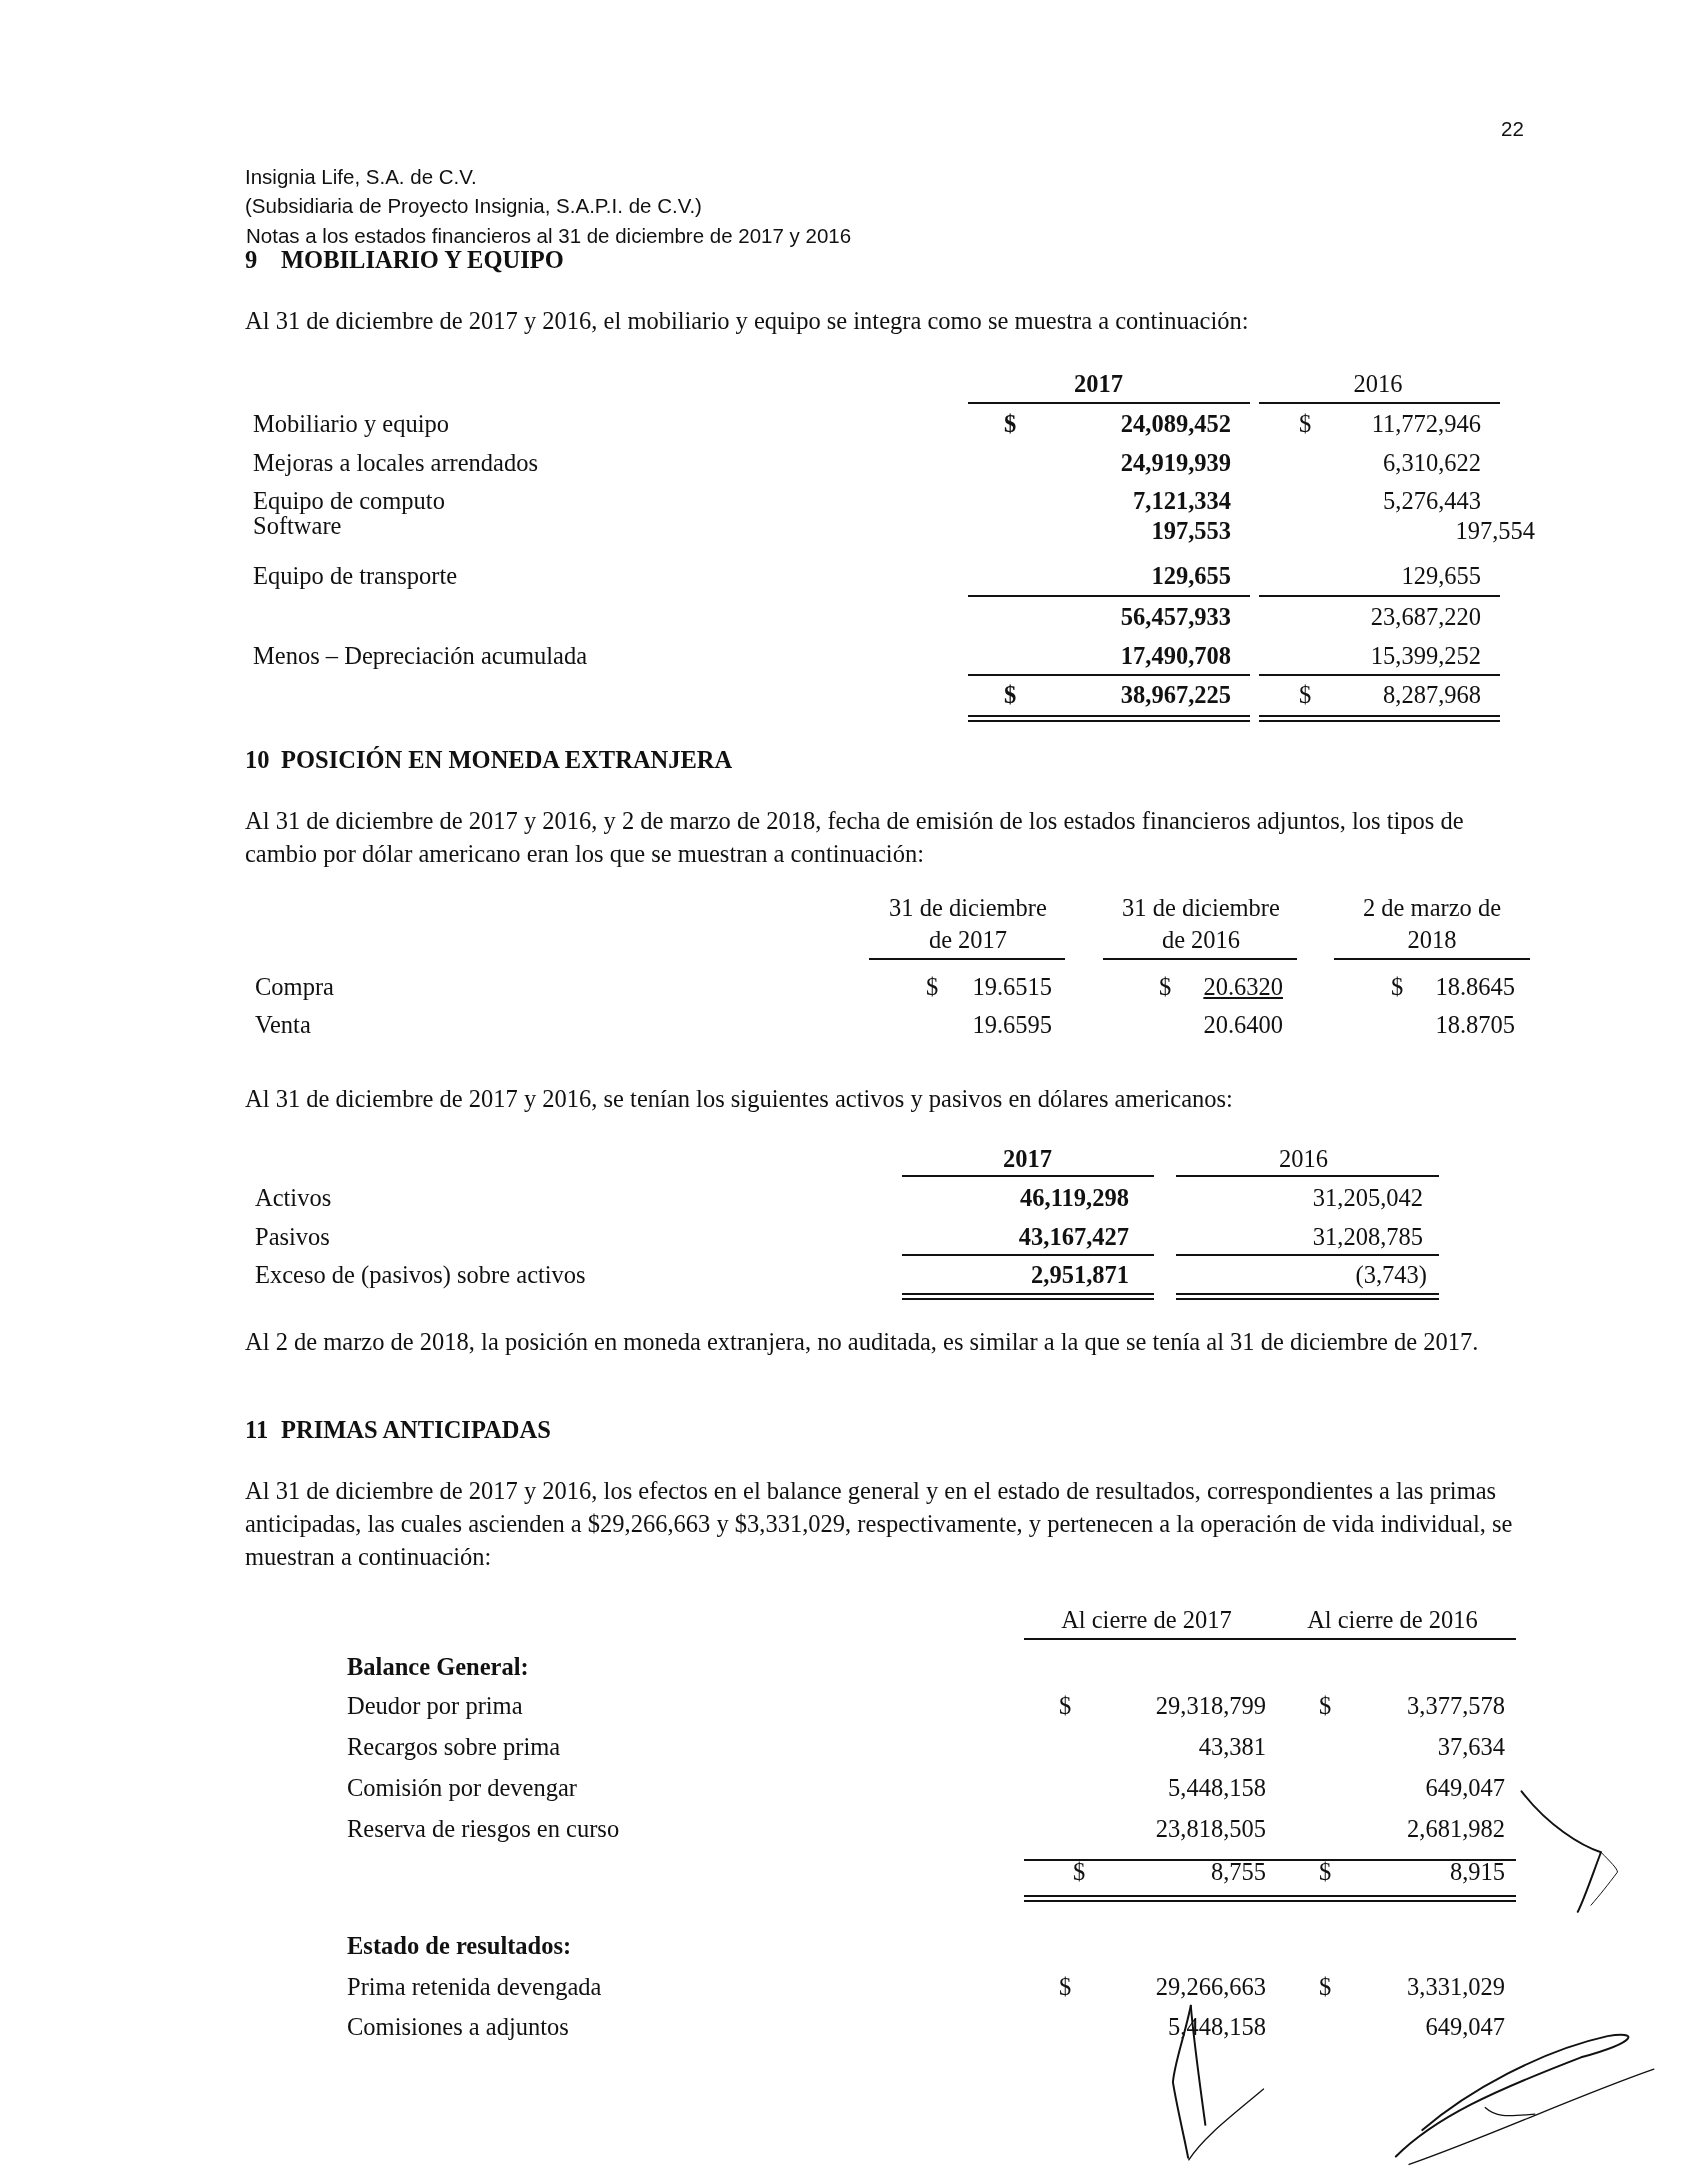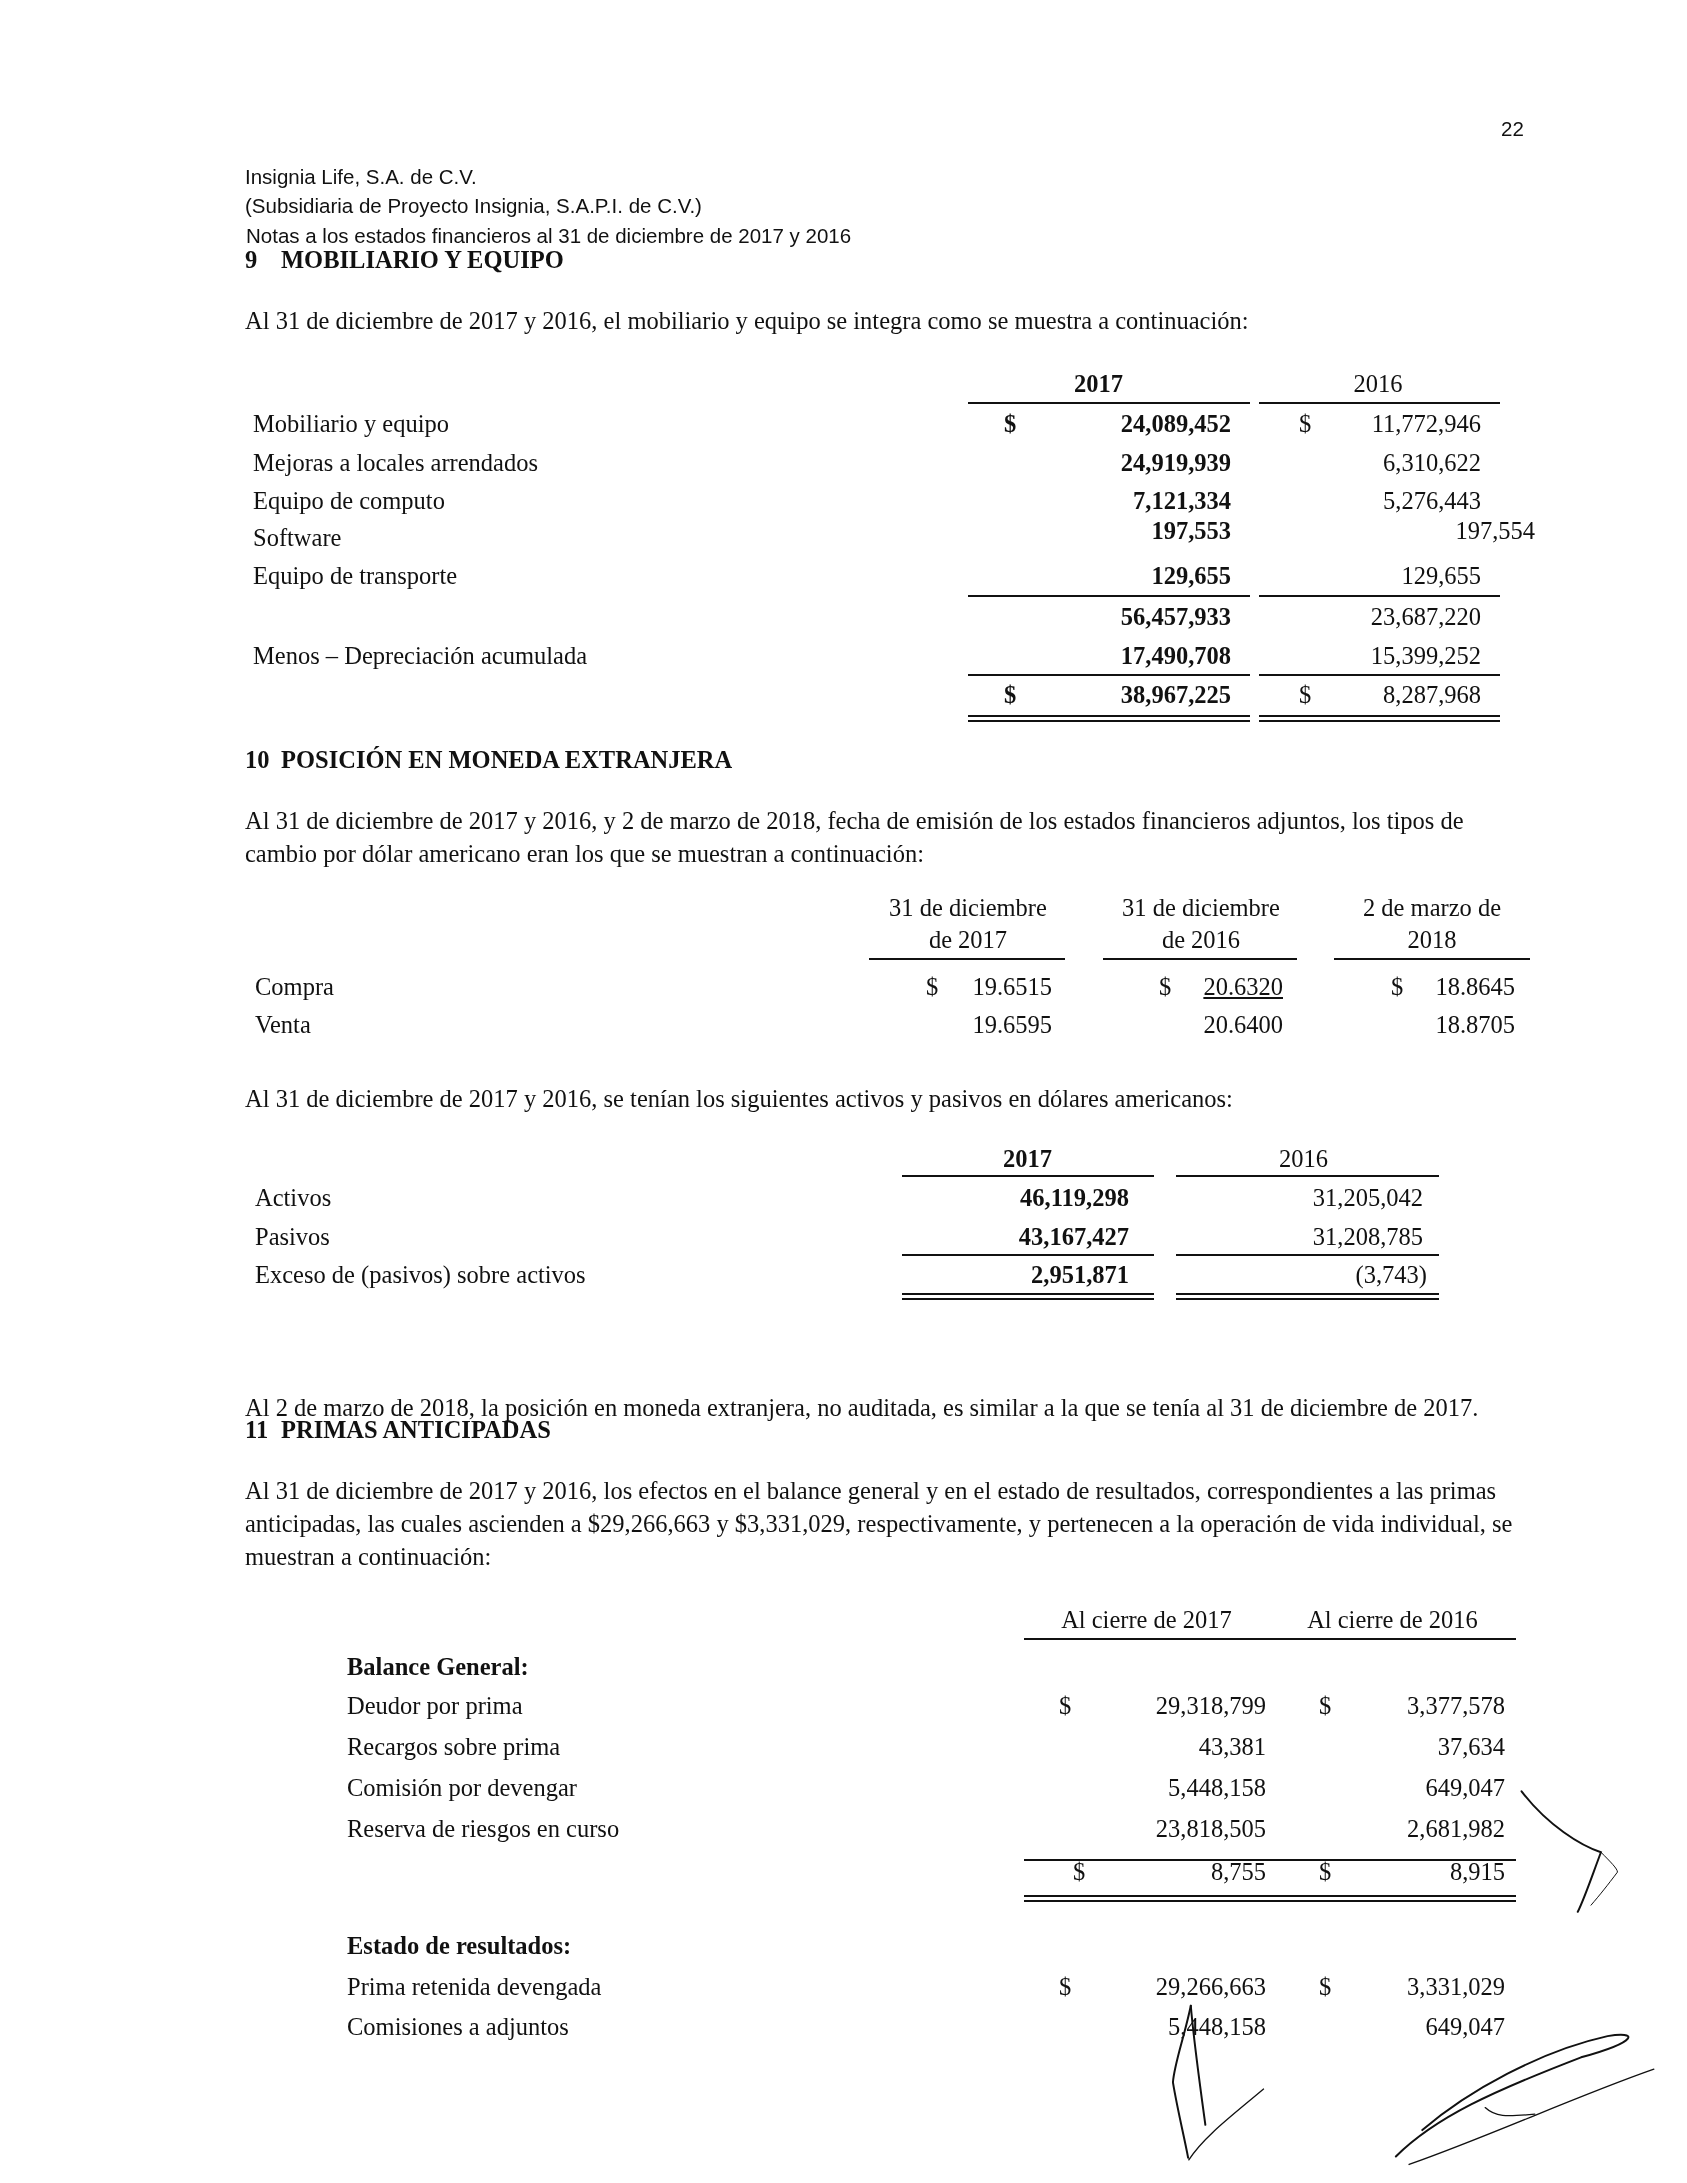--- a/index.html
+++ b/index.html
@@ -47,21 +47,21 @@
     <div class="abs lbl" style="left:253px; top:449px;">Mejoras a locales arrendados</div>
     <div class="abs num b" style="left:1059px; top:449px; width:172px;">24,919,939</div>
     <div class="abs num" style="left:1310px; top:449px; width:171px;">6,310,622</div>
   </div>
   <div>
     <div class="abs lbl" style="left:253px; top:487px;">Equipo de computo</div>
     <div class="abs num b" style="left:1059px; top:487px; width:172px;">7,121,334</div>
     <div class="abs num" style="left:1310px; top:487px; width:171px;">5,276,443</div>
   </div>
   <div>
-    <div class="abs lbl" style="left:253px; top:524px;text-align:center;">Software</div>
+    <div class="abs lbl" style="left:253px; top:512px;text-align:center;">Software</div>
     <div class="abs num b" style="left:1059px; top:517px; width:172px;">197,553</div>
     <div class="abs num" style="left:1364px; top:517px; width:171px;">197,554</div>
   </div>
   <div>
     <div class="abs lbl" style="left:253px; top:562px;">Equipo de transporte</div>
     <div class="abs num b" style="left:1059px; top:562px; width:172px;">129,655</div>
     <div class="abs num" style="left:1310px; top:562px; width:171px;">129,655</div>
   </div>
   <div class="rule" style="left:968px; top:595px; width:282px;"></div>
   <div class="rule" style="left:1259px; top:595px; width:241px;"></div>
@@ -136,21 +136,21 @@
   <div class="rule" style="left:902px; top:1254px; width:252px;"></div>
   <div class="rule" style="left:1176px; top:1254px; width:263px;"></div>
   <div>
     <div class="abs lbl" style="left:255px; top:1261px;">Exceso de (pasivos) sobre activos</div>
     <div class="abs num b" style="left:953px; top:1261px; width:176px;">2,951,871</div>
     <div class="abs num" style="left:1231px; top:1261px; width:196px;">(3,743)</div>
   </div>
   <div class="drule" style="left:902px; top:1293px; width:252px;"></div>
   <div class="drule" style="left:1176px; top:1293px; width:263px;"></div>
 
-  <div class="abs p" style="left:245px; top:1391px;">Al 2 de marzo de 2018, la posición en moneda extranjera, no auditada, es similar a la que se tenía al 31 de diciembre de 2017.</div>
+  <div class="abs p" style="left:245px; top:1325px;">Al 2 de marzo de 2018, la posición en moneda extranjera, no auditada, es similar a la que se tenía al 31 de diciembre de 2017.</div>
 
   <div class="abs h2" style="left:245px; top:1416px;">11</div>
   <div class="abs h2" style="left:281px; top:1416px;">PRIMAS ANTICIPADAS</div>
   <div class="abs p" style="left:245px; top:1474px;">Al 31 de diciembre de 2017 y 2016, los efectos en el balance general y en el estado de resultados, correspondientes a las primas anticipadas, las cuales ascienden a $29,266,663 y $3,331,029, respectivamente, y pertenecen a la operación de vida individual, se muestran a continuación:</div>
 
   <div class="abs lbl ctr" style="left:1034px; top:1606px; width:225px;">Al cierre de 2017</div>
   <div class="abs lbl ctr" style="left:1280px; top:1606px; width:225px;">Al cierre de 2016</div>
   <div class="rule" style="left:1024px; top:1638px; width:492px;"></div>
 
   <div class="abs lbl b" style="left:347px; top:1653px;">Balance General:</div>

